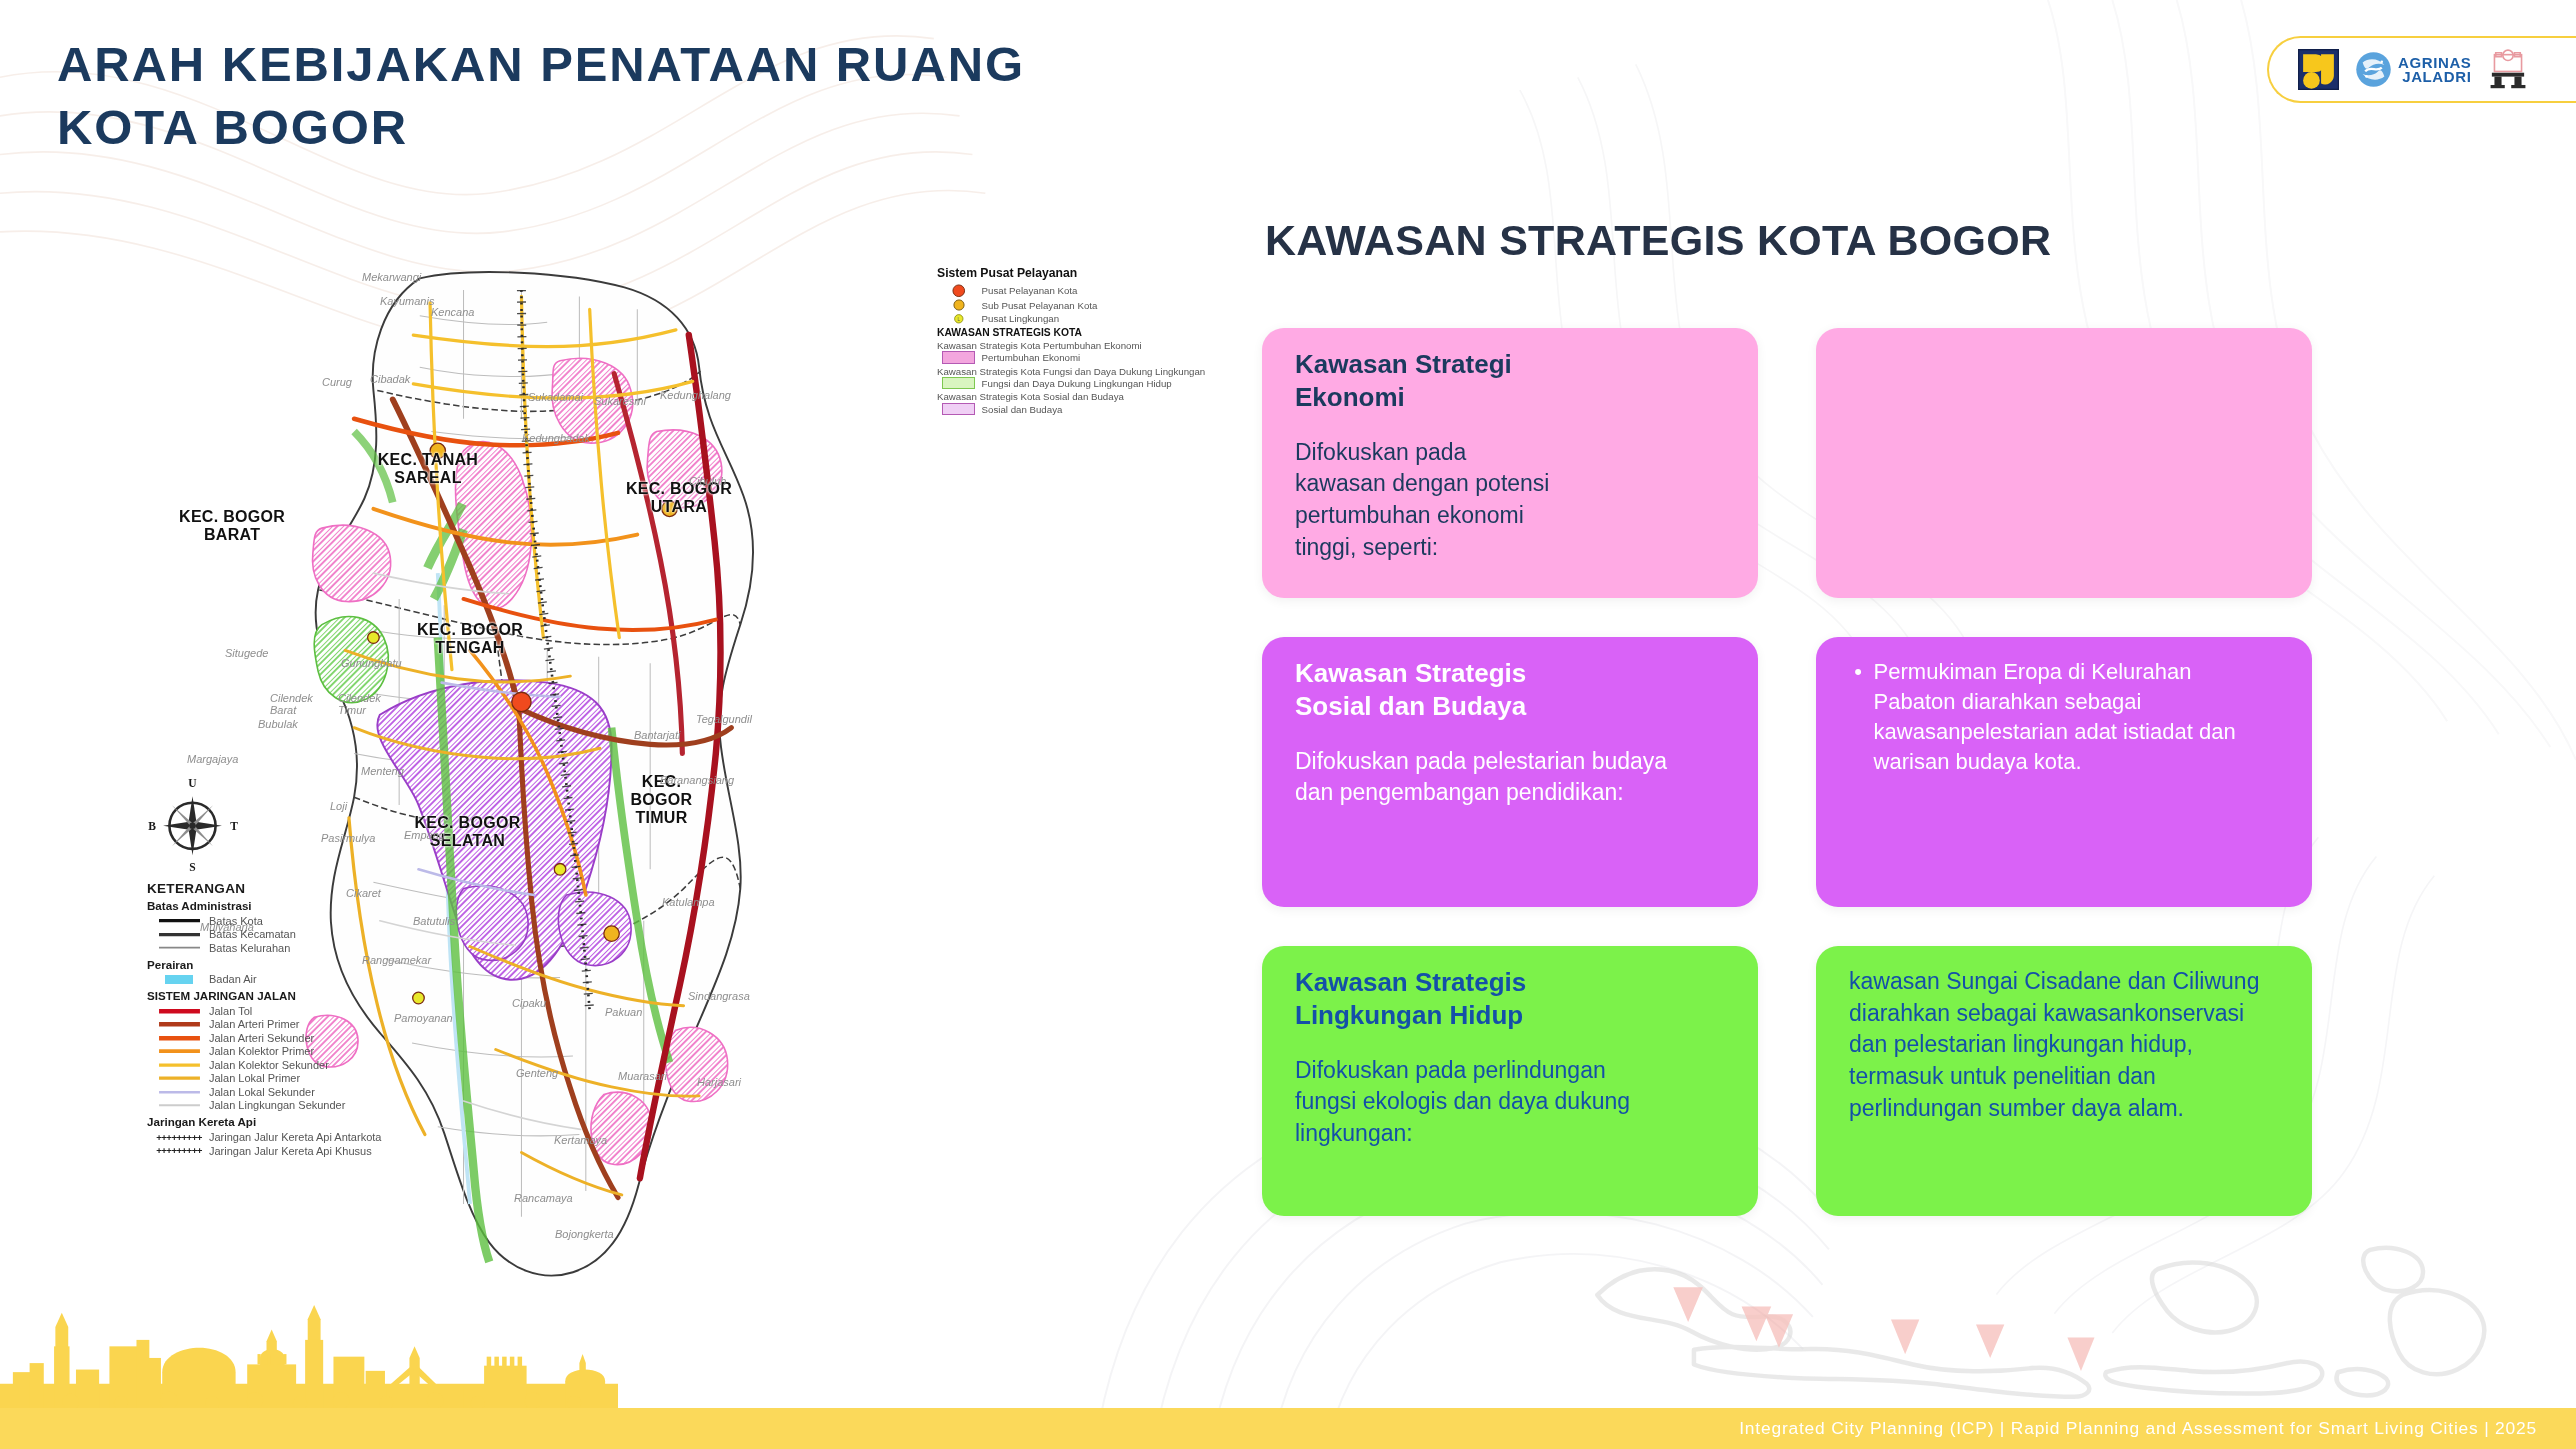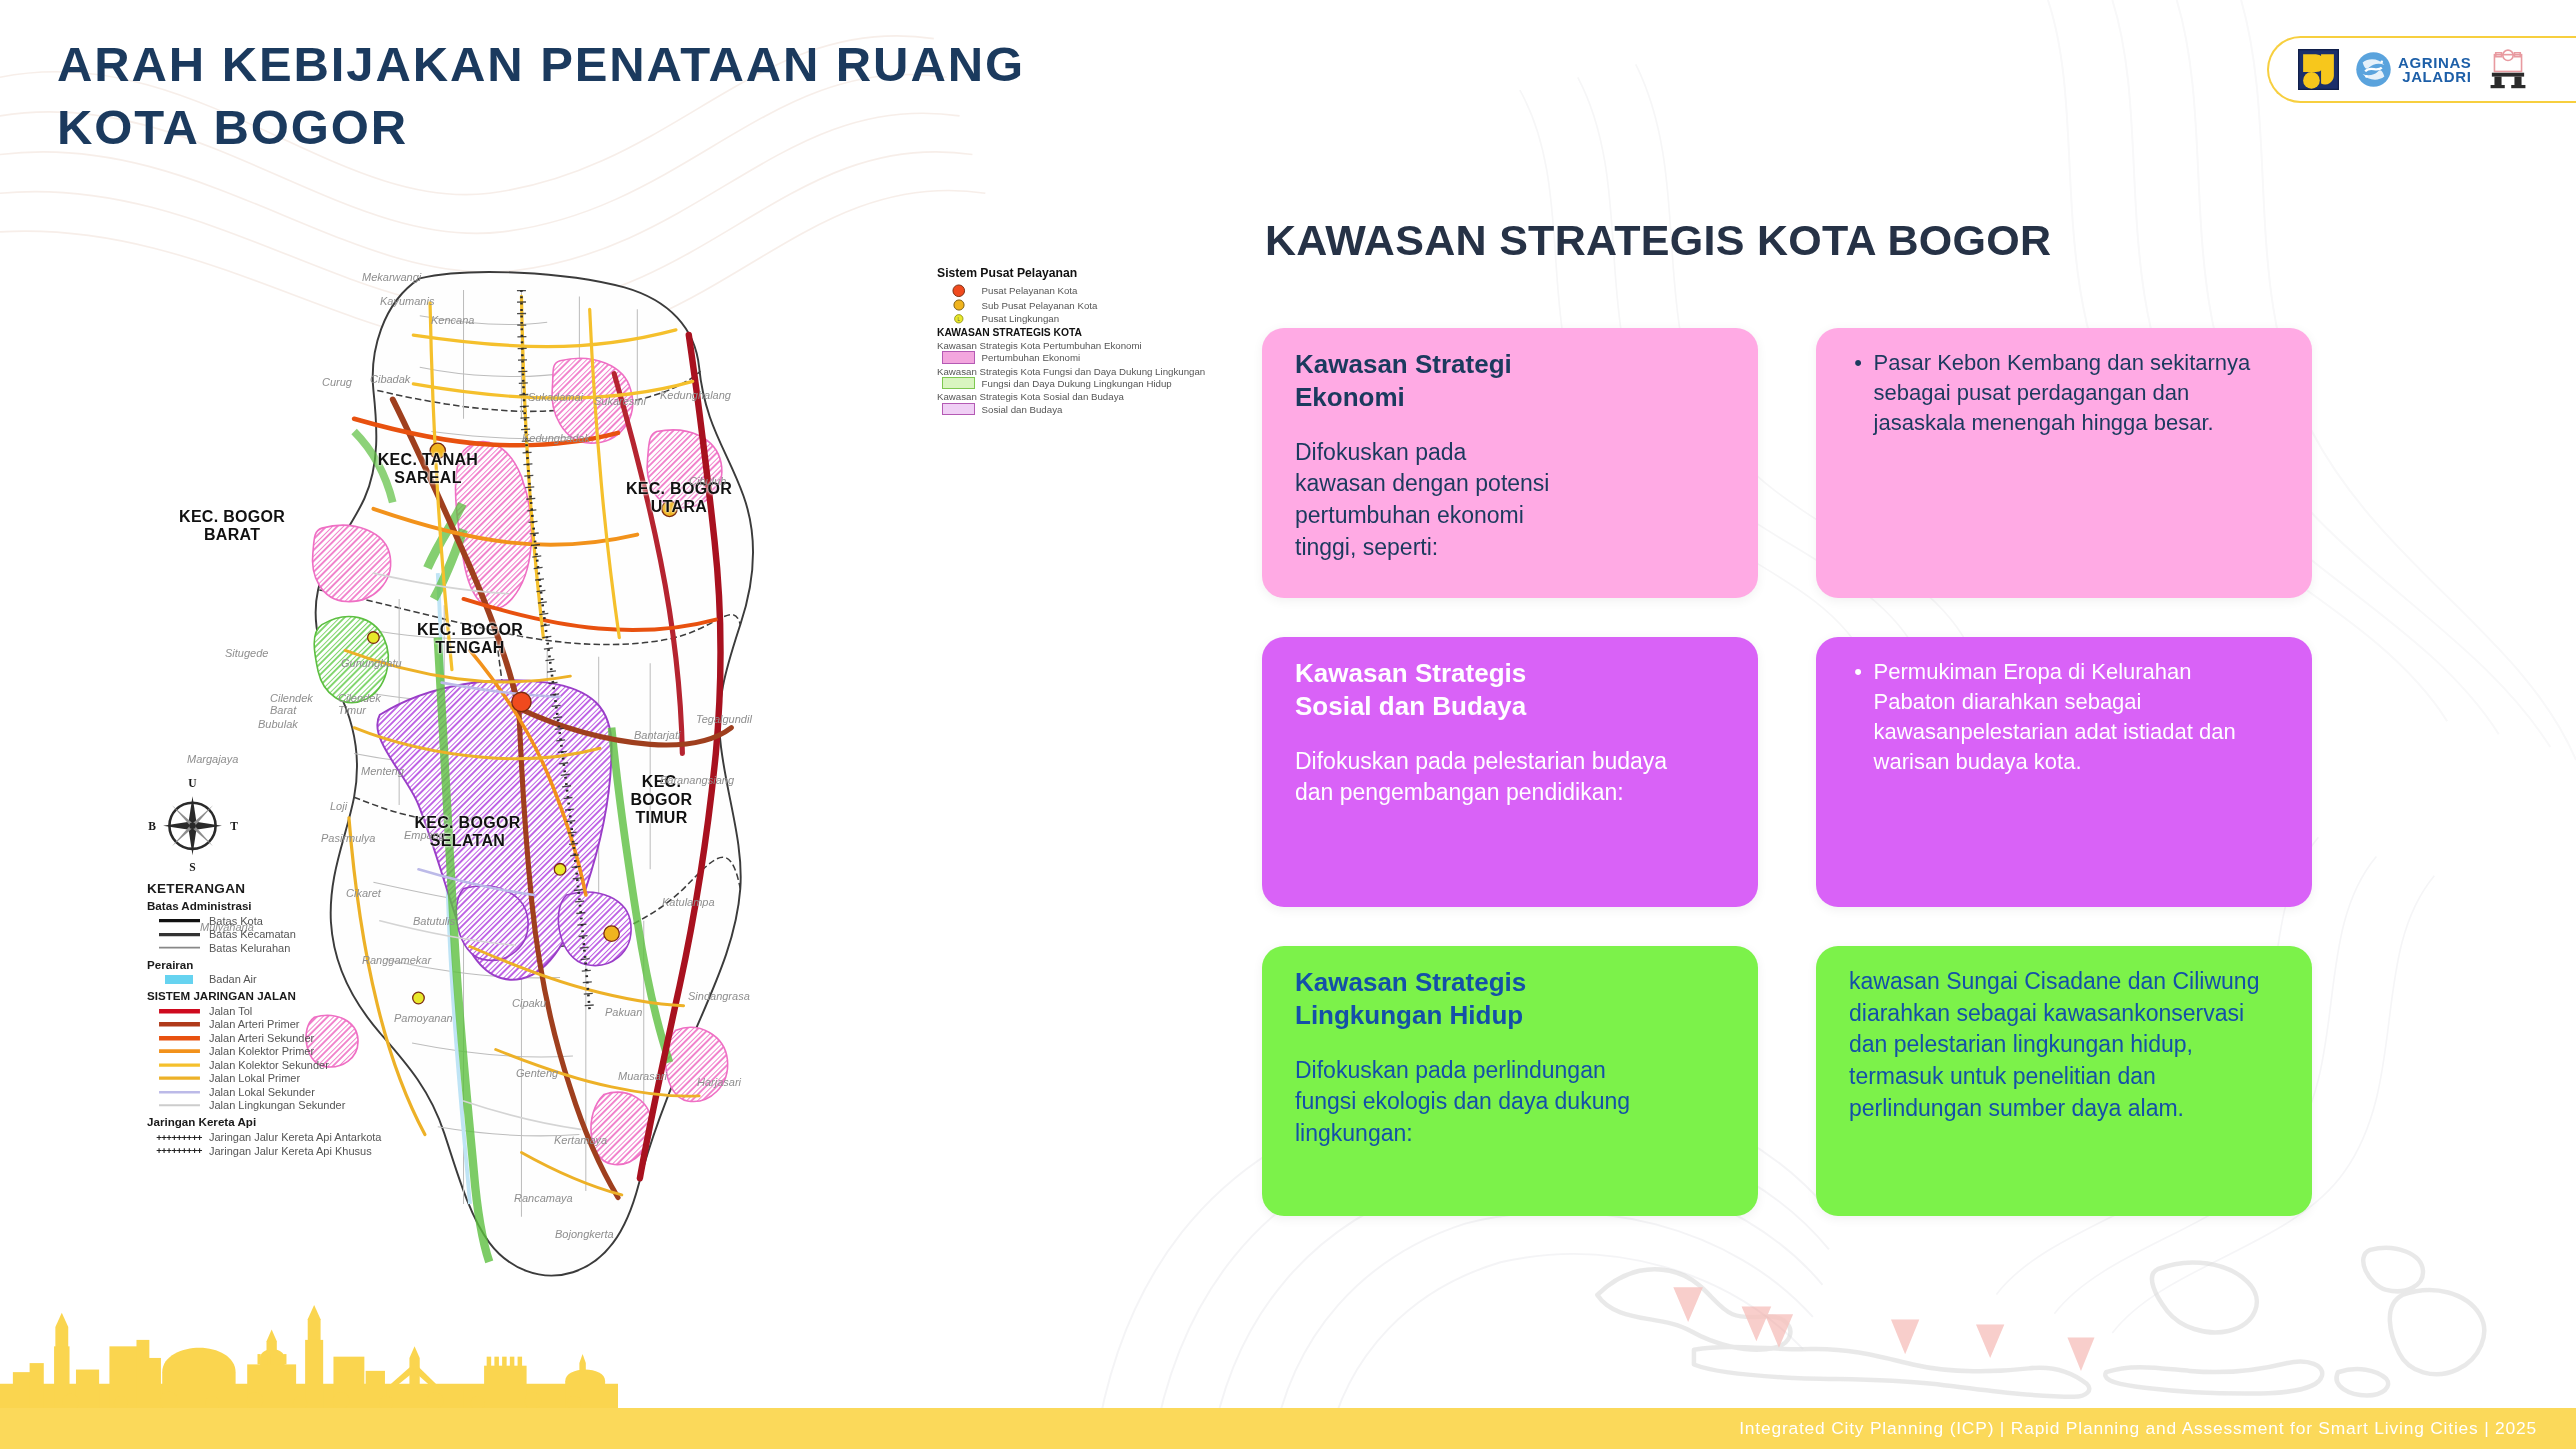--- a/index.html
+++ b/index.html
@@ -346,21 +346,21 @@
   <div class="kel-label" style="left:39px;top:683px;">Mulyaharja</div>
   <div class="kel-label" style="left:64px;top:409px;">Situgede</div>
   <div class="kel-label" style="left:97px;top:480px;">Bubulak</div>
   <div class="kel-label" style="left:26px;top:515px;">Margajaya</div>
   <div class="kel-label" style="left:109px;top:454px;">Cilendek<br>Barat</div>
   <div class="kel-label" style="left:177px;top:454px;">Cilendek<br>Timur</div>
   <div class="kel-label" style="left:161px;top:138px;">Curug</div>
   <div class="kel-label" style="left:209px;top:135px;">Cibadak</div>
   <div class="kel-label" style="left:219px;top:57px;">Kayumanis</div>
   <div class="kel-label" style="left:201px;top:33px;">Mekarwangi</div>
-  <div class="kel-label" style="left:270px;top:76px;">Kencana</div>
+  <div class="kel-label" style="left:270px;top:68px;">Kencana</div>
   <div class="kel-label" style="left:367px;top:153px;">Sukadamai</div>
   <div class="kel-label" style="left:433px;top:157px;">Sukaresmi</div>
   <div class="kel-label" style="left:499px;top:151px;">Kedunghalang</div>
   <div class="kel-label" style="left:528px;top:237px;">Cibuluh</div>
   <div class="kel-label" style="left:361px;top:194px;">Kedungbadak</div>
   <div class="kel-label" style="left:180px;top:419px;">Gunungbatu</div>
   <div class="kel-label" style="left:200px;top:527px;">Menteng</div>
   <div class="kel-label" style="left:169px;top:562px;">Loji</div>
   <div class="kel-label" style="left:473px;top:491px;">Bantarjati</div>
   <div class="kel-label" style="left:535px;top:475px;">Tegalgundil</div>
@@ -582,21 +582,20 @@
     <div class="card left-card c-pink">
       <h3>Kawasan Strategi
 Ekonomi</h3>
       <p>Difokuskan pada
 kawasan dengan potensi
 pertumbuhan ekonomi
 tinggi, seperti:</p>
     </div>
     <div class="card right-card c-pink">
       <ul>
-        <li>Pasar Kebon Kembang dan sekitarnya sebagai pusat perdagangan dan jasaskala menengah hingga besar.</li>
       </ul>
     </div>
   </div>
 
   <div class="card-row">
     <div class="card left-card c-purple">
       <h3>Kawasan Strategis
 Sosial dan Budaya</h3>
       <p>Difokuskan pada pelestarian budaya
 dan pengembangan pendidikan:</p>

